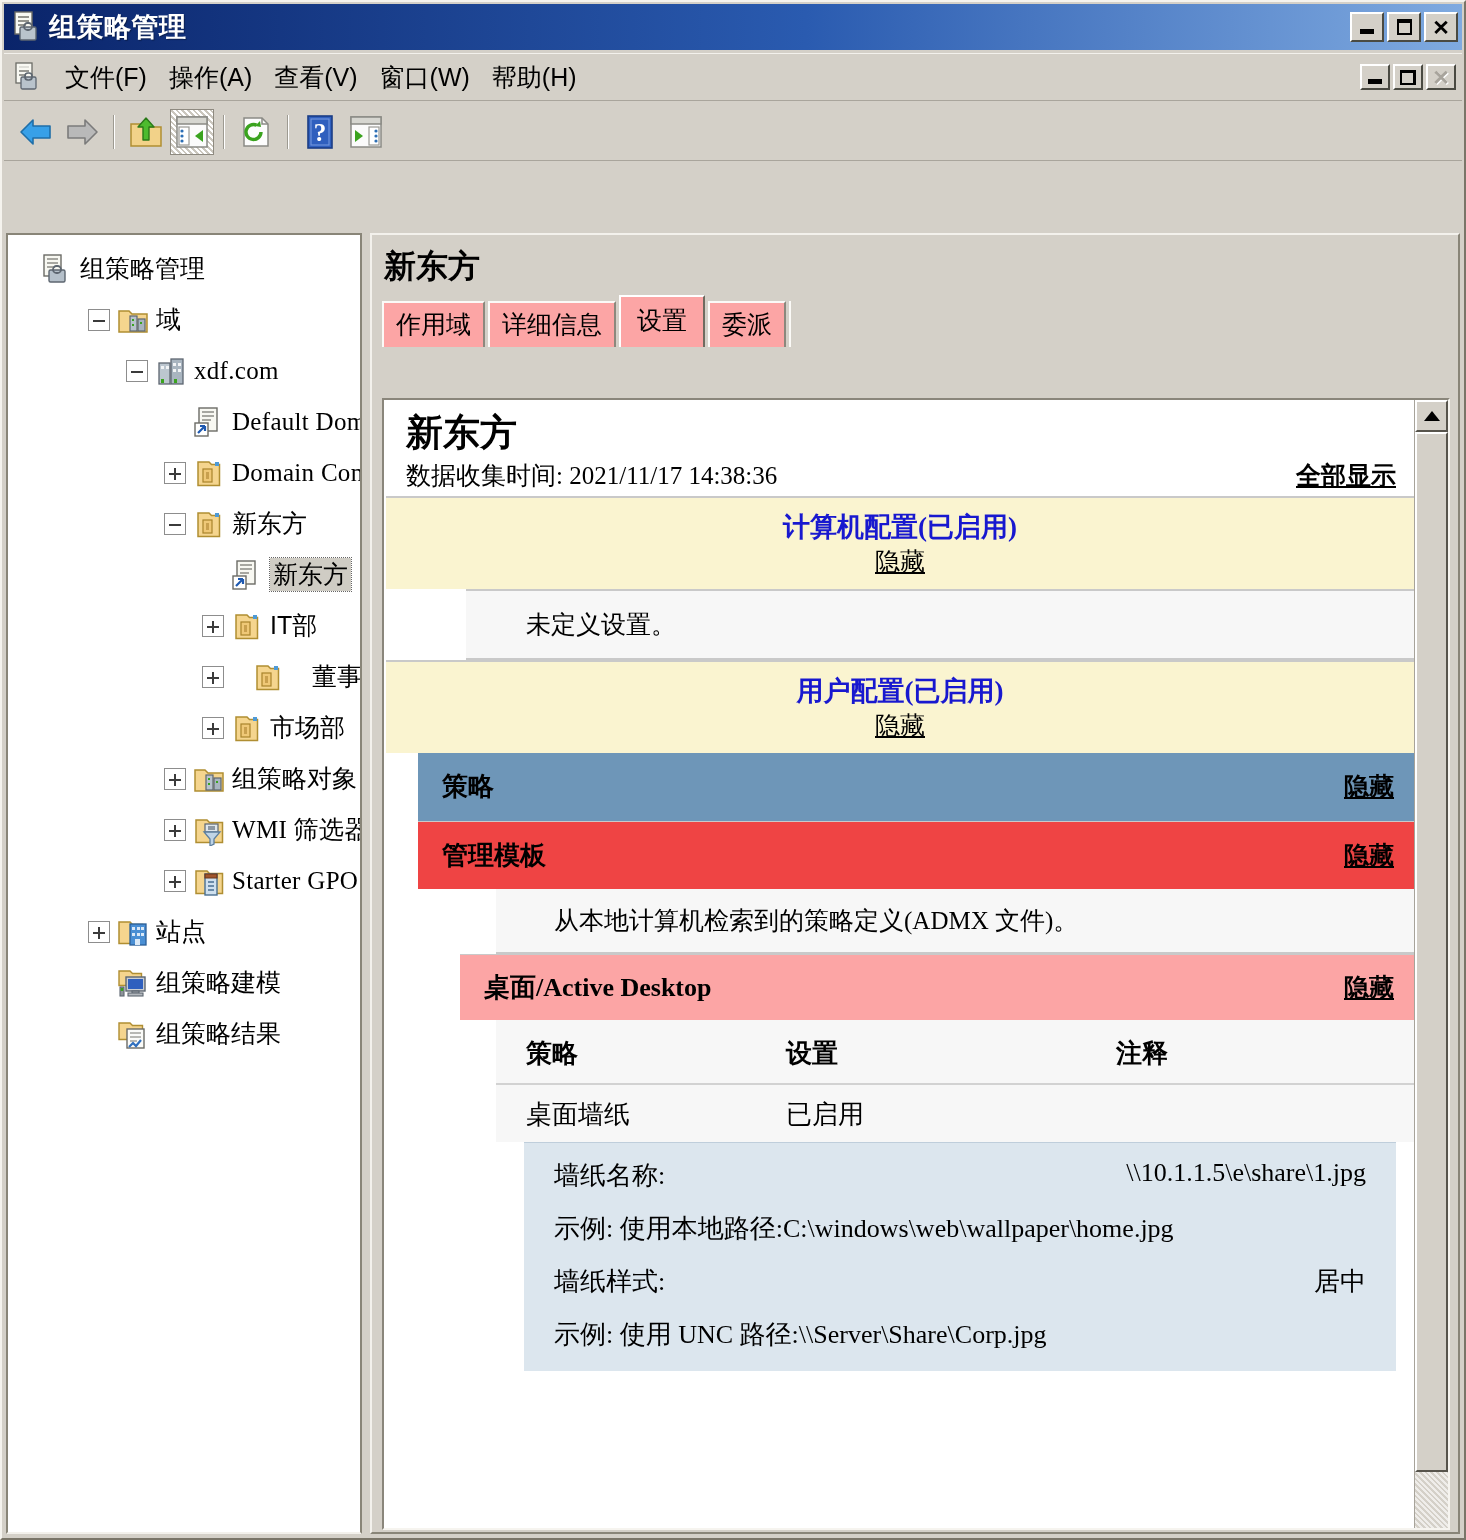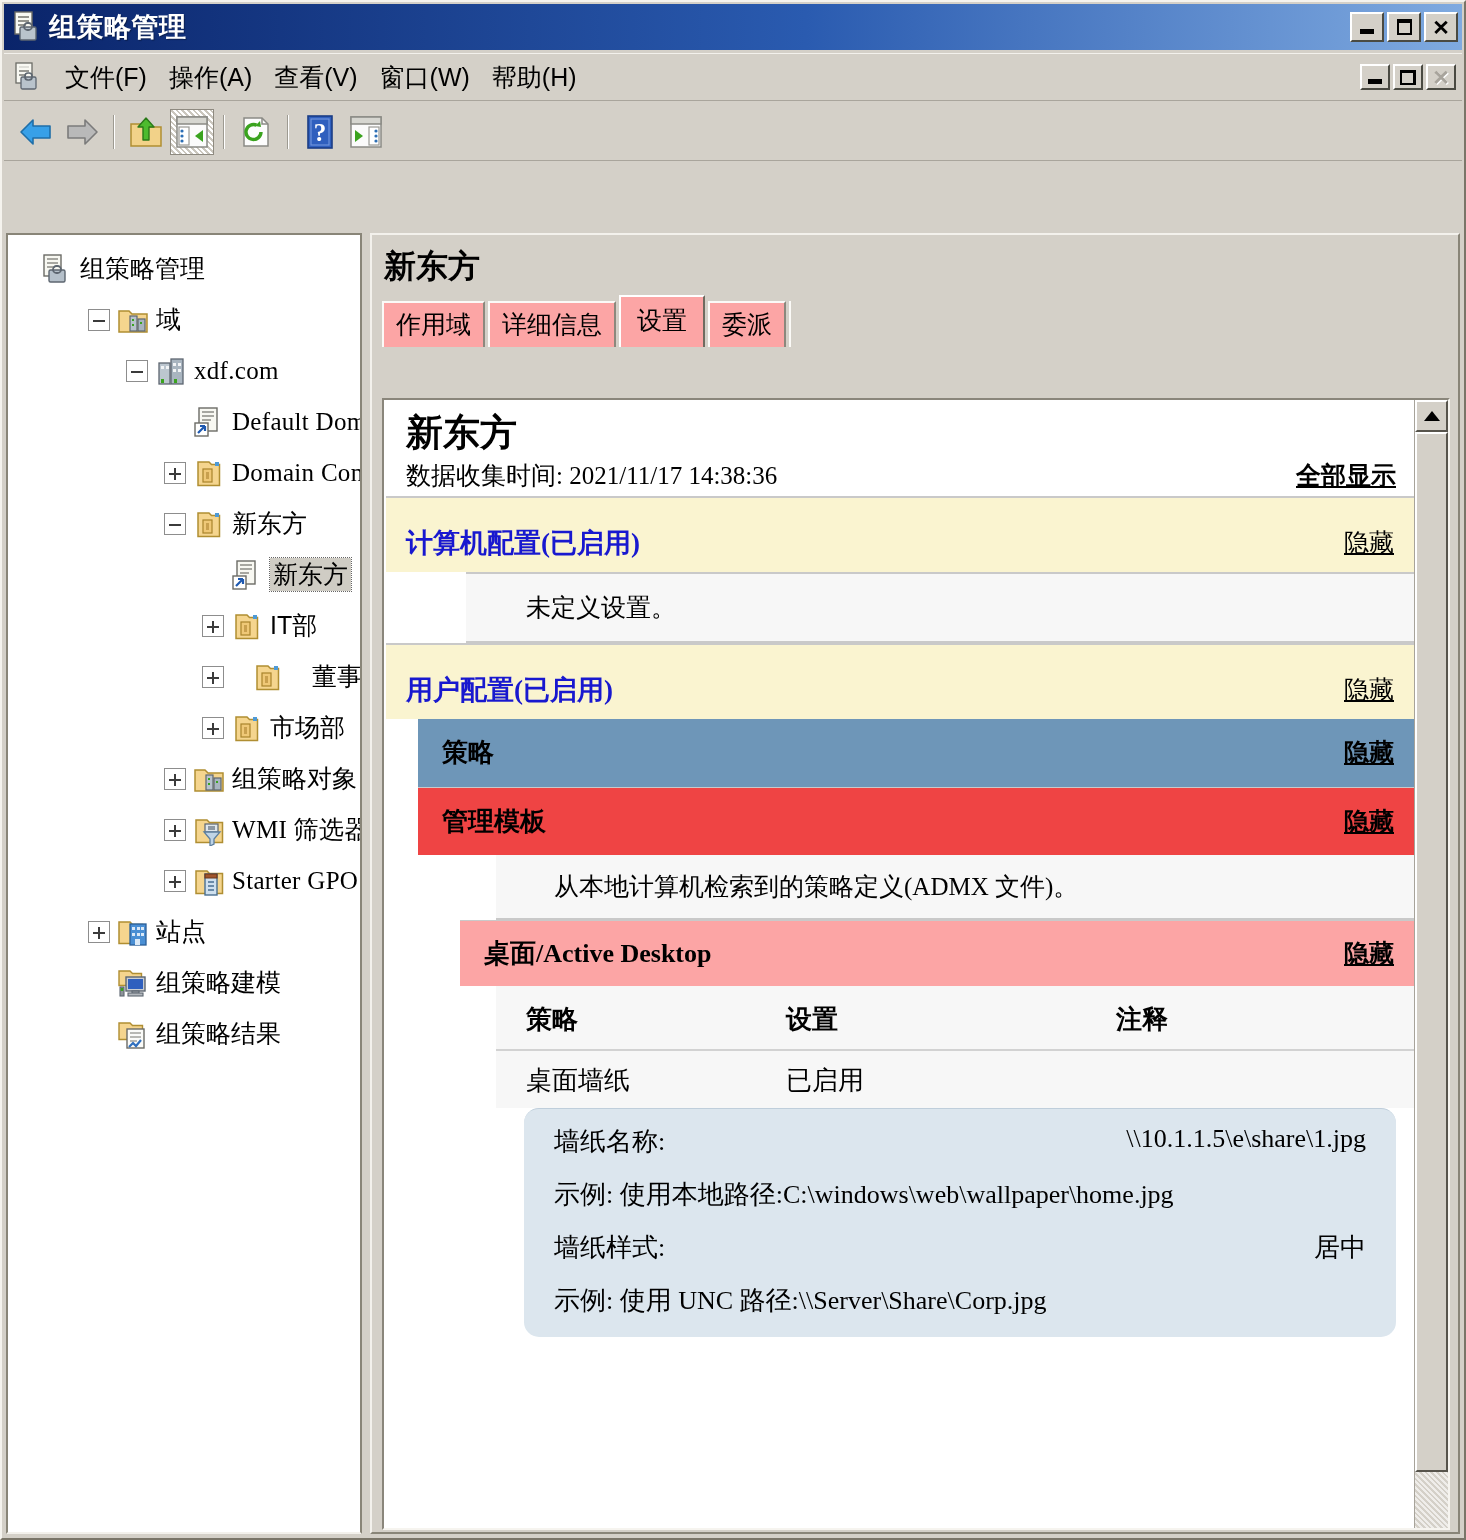--- a/index.html
+++ b/index.html
@@ -221,23 +221,24 @@
   .link-hide { font-size: 25px; text-decoration: underline; color: #000; cursor: pointer; font-family: "Liberation Sans", sans-serif;}
 
   .band {
     display: flex; align-items: center; justify-content: space-between;
     font-weight: bold;
     border-top: 2px solid #c9c9c9;
   }
   .band-l1 {
     background: #faf4d0;
     color: #1818cf; font-size: 27px;
-    padding: 27px 20px 11px 20px;
+    padding: 11px 20px 11px 20px;
     min-height: 70px;
     margin-left: 2px;
+    flex-direction: column;
   }
   .band-l1 .link-hide { color:#000; font-weight: normal; }
   .band-l2 {
     background: #6e96b8; color: #000; font-size: 26px;
     padding: 11px 20px 11px 24px;
     min-height: 68px; margin-left: 34px;
     border-top: none;
   }
   .band-l3 {
     background: #ef4444; color: #000; font-size: 26px;
@@ -287,21 +288,20 @@
   .c-policy { width: 290px; flex: 0 0 290px; padding-left: 30px; }
   .c-setting { width: 330px; flex: 0 0 330px; }
   .c-comment { flex: 1 1 auto; }
 
   .detail-box {
     background: #dce6ee;
     margin-left: 140px; margin-right: 18px;
     border-top: 1px solid #bfcedb;
     padding: 6px 0 10px 0;
     font-family: "Liberation Serif", serif;
-    border-radius: 15px;
   }
   .detail-row {
     display: flex; font-size: 26px; color: #000;
     padding: 9px 0 9px 30px;
   }
   .dr-label { flex: 0 0 auto; }
   .dr-val { margin-left: auto; padding-right: 30px; }
   .detail-row.full { display: block; }
 </style>
 </head>

